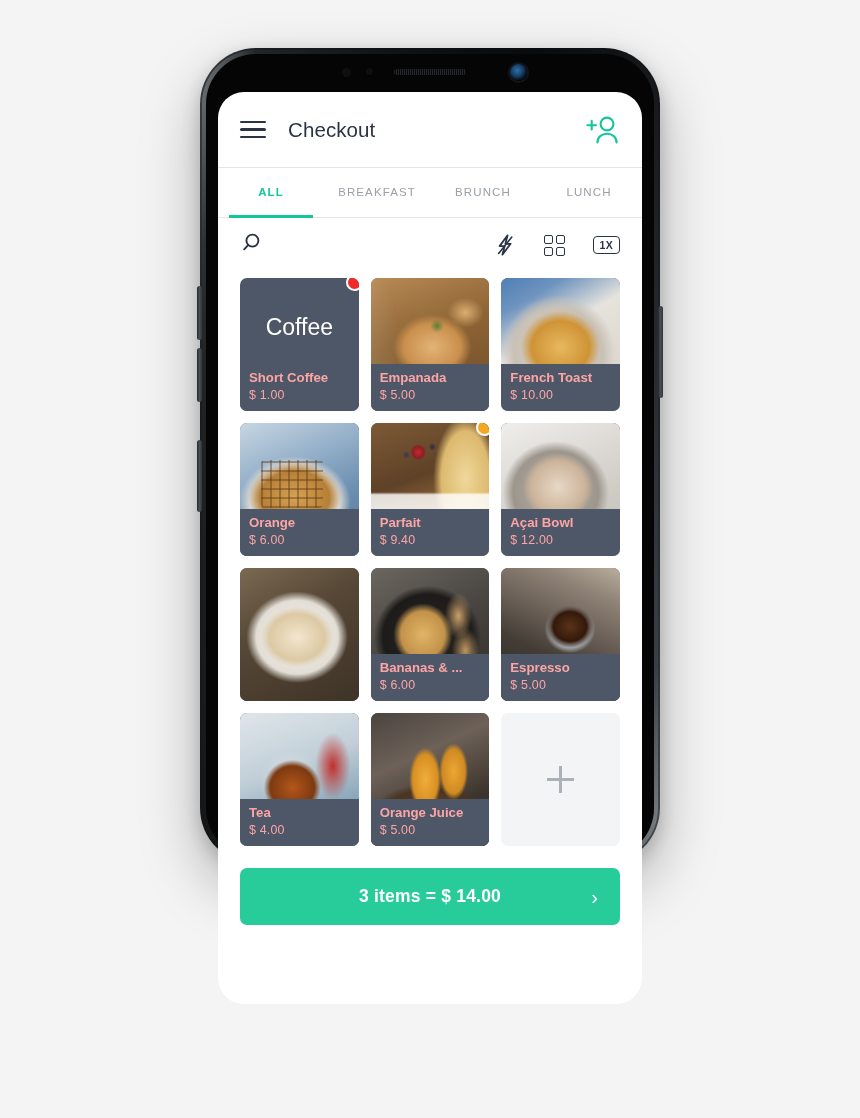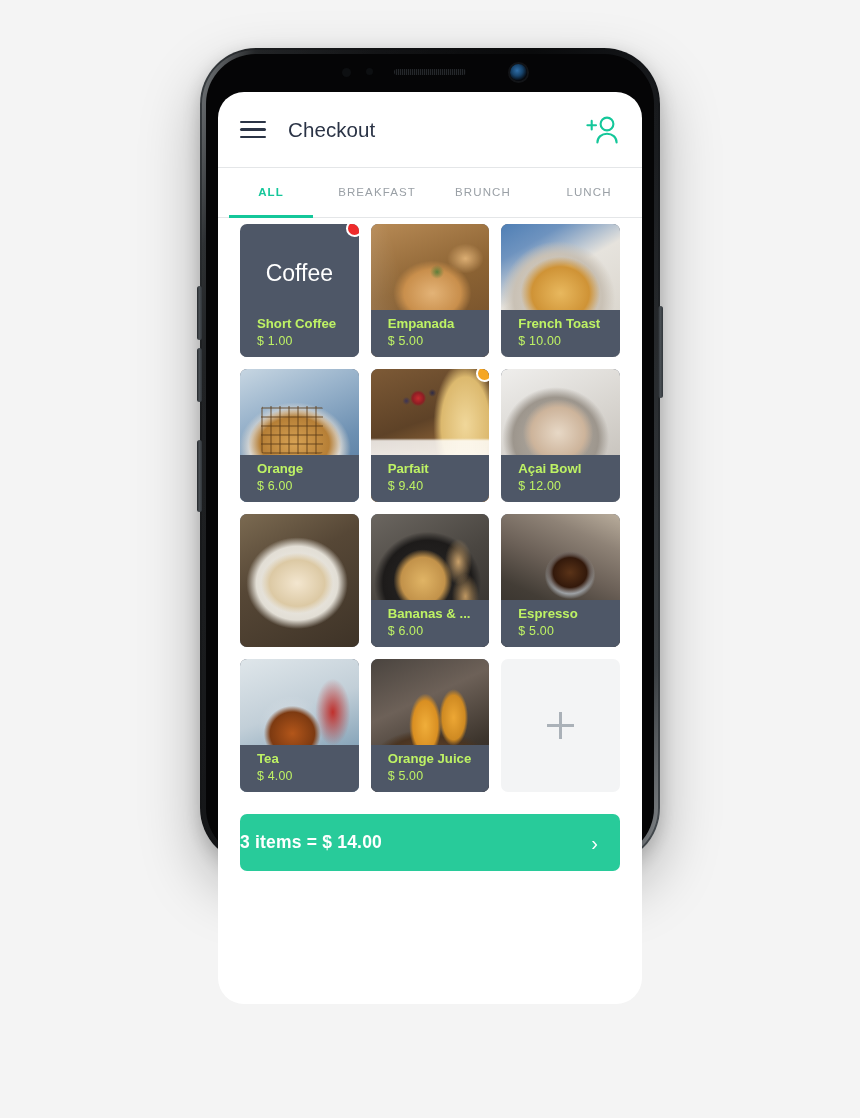--- a/index.html
+++ b/index.html
@@ -232,22 +232,22 @@
     flex-direction: column;
     justify-content: flex-end;
   }
   .card-photo {
     position: absolute;
     inset: 0;
   }
   .card-info {
     position: relative;
     background: #4e5767;
-    padding: 6px 9px 9px 17px;
-    color: #bef264;
+    padding: 6px 9px 9px 9px;
+    color: #fca5a5;
   }
   .card-name {
     font-size: 13.2px;
     font-weight: bold;
     line-height: 1.2;
     white-space: nowrap;
     overflow: hidden;
     text-overflow: ellipsis;
   }
   .card-price {
@@ -295,20 +295,21 @@
   #add-plus-icon::after  { top: 0; bottom: 0; left: 12px; width: 2.6px; }
 
   
   #checkout-bar {
     margin: 22px 22px 0 22px;
     height: 57px;
     border-radius: 7px;
     background: #28cb9a;
     display: flex;
     align-items: center;
+    justify-content: center;
     position: relative;
     cursor: pointer;
   }
   #checkout-label {
     color: #ffffff;
     font-size: 17.5px;
     font-weight: bold;
     letter-spacing: 0.2px;
   }
   #checkout-chevron {
@@ -456,20 +457,49 @@
       </div>
     </div>
 
     <div id="tab-bar">
       <div class="tab active">ALL</div>
       <div class="tab">BREAKFAST</div>
       <div class="tab">BRUNCH</div>
       <div class="tab">LUNCH</div>
     </div>
 
+    <div id="toolbar">
+      <div id="search-button">
+        <svg width="22" height="22" viewBox="0 0 22 22" fill="none">
+          <circle cx="12.4" cy="8.6" r="6" stroke="#2b3446" stroke-width="1.9"></circle>
+          <path d="M8.1 13.1L4.2 17.3" stroke="#2b3446" stroke-width="1.9" stroke-linecap="round"></path>
+        </svg>
+      </div>
+      <div id="toolbar-spacer"></div>
+
+      <div class="tool-icon">
+        <svg width="22" height="24" viewBox="0 0 22 24" fill="none">
+          <path d="M13.6 2.3L5.6 13.1h5.1L8.4 21.7l8.2-10.9h-5.2l2.2-8.5z" stroke="#2b3446" stroke-width="1.8" stroke-linejoin="round"></path>
+          <path d="M4.6 20.4L17.8 4.1" stroke="#2b3446" stroke-width="1.6" stroke-linecap="round"></path>
+        </svg>
+      </div>
+
+      <div class="tool-icon">
+        <div id="grid-icon">
+          <i></i>
+          <i></i>
+          <i></i>
+          <i></i>
+        </div>
+      </div>
+
+      <div class="tool-icon">
+        <div id="zoom-badge">1X</div>
+      </div>
+    </div>
 
     <div id="product-grid">
 
       <div class="product-card text-tile">
         <div class="badge-dot" style="background:#ef2b2b"></div>
         <div class="card-title-big">Coffee</div>
         <div class="card-info">
           <div class="card-name">Short Coffee</div>
           <div class="card-price">$ 1.00</div>
         </div>

